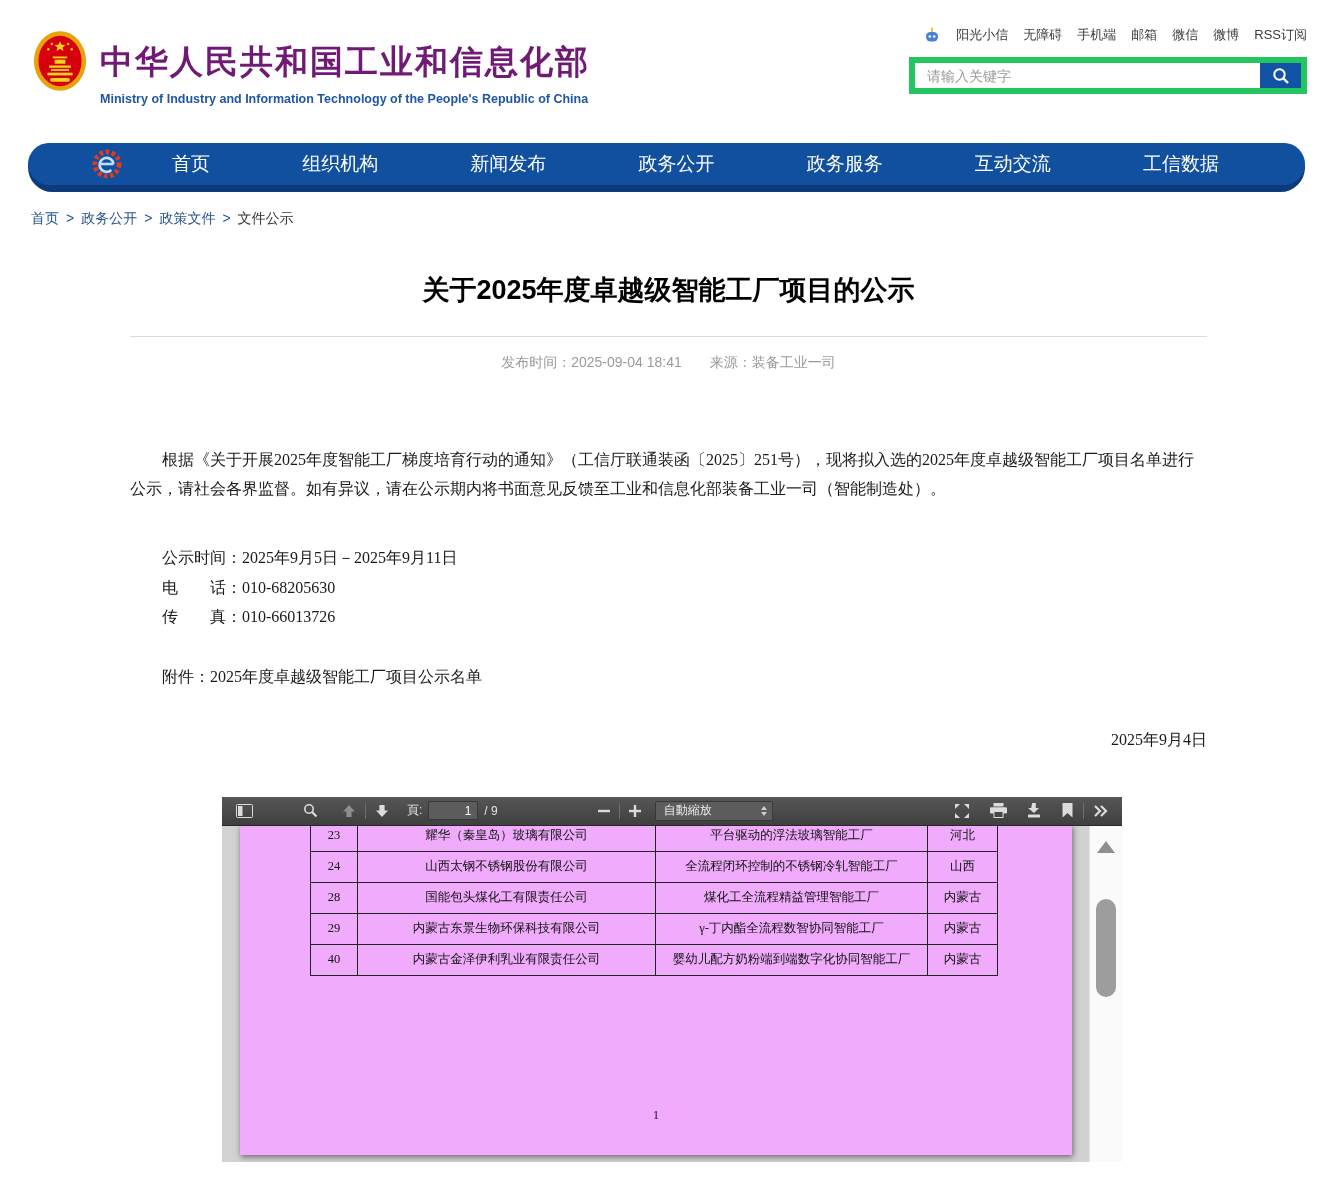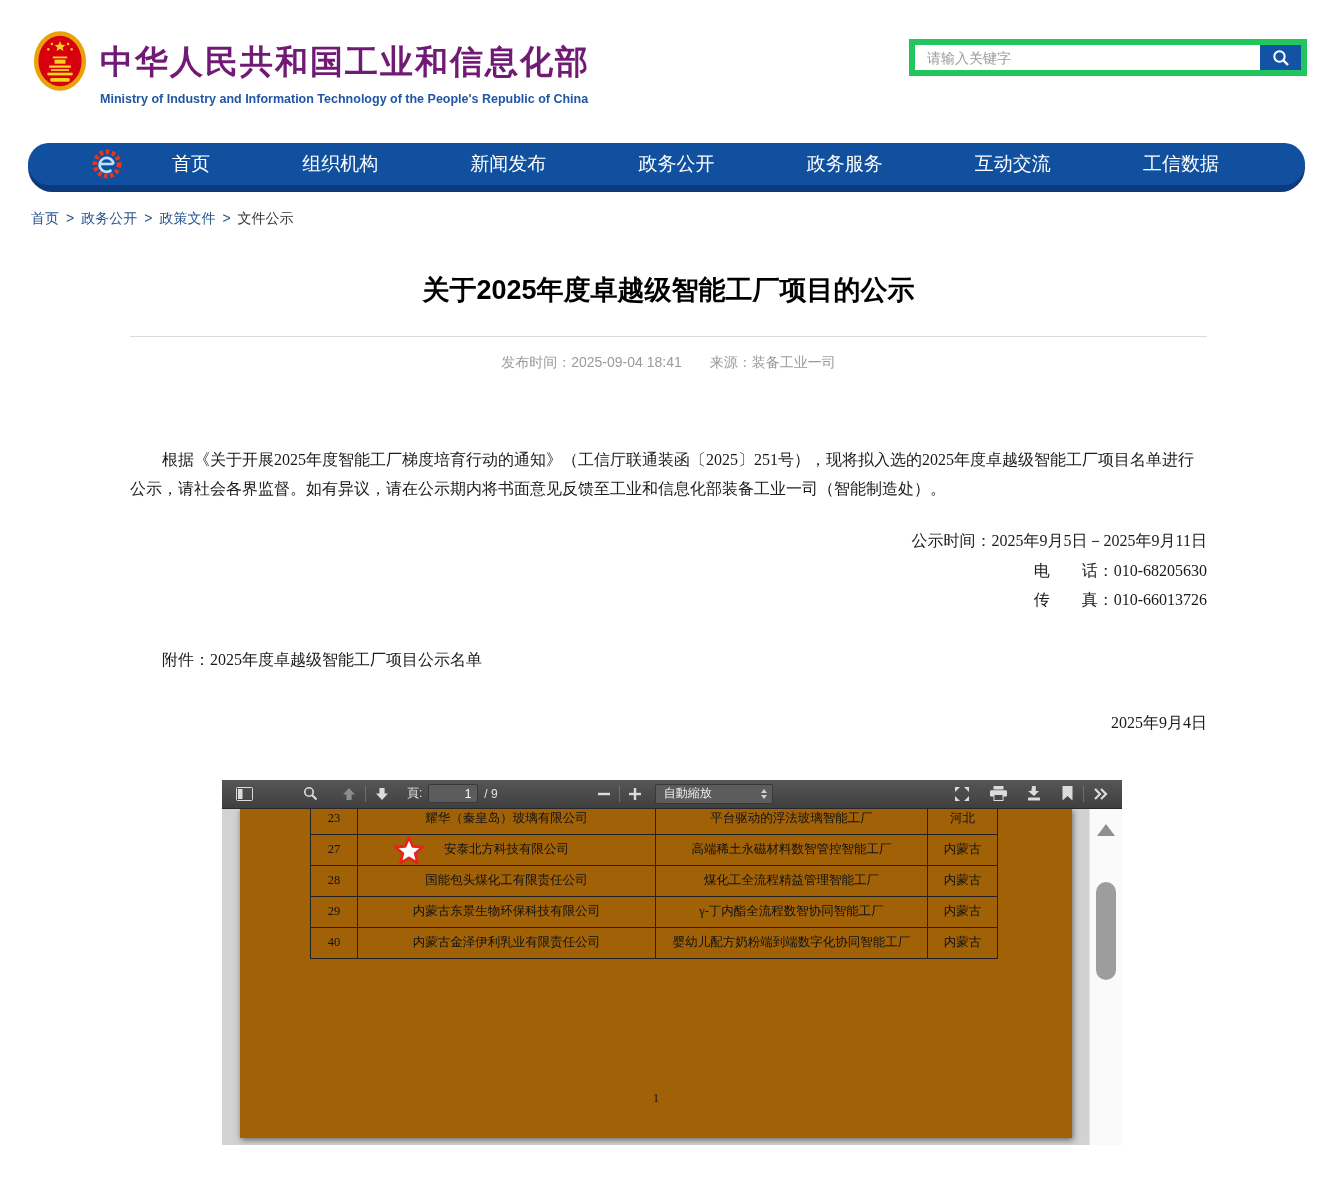--- a/index.html
+++ b/index.html
@@ -33,40 +33,40 @@
   .breadcrumb .crumb.current { color:#333; cursor:default; }
   .breadcrumb .sep { color:#27538f; margin:0 7px; }
 
   
   .article { padding:42px 126px 0 130px; font-family:"Liberation Serif", serif; color:#1a1a1a; }
   .article-title { font-family:"Liberation Sans", sans-serif; text-align:center; font-size:27px; font-weight:bold; color:#000; padding-bottom:28px; border-bottom:1px solid #dcdcdc; }
   .article-meta { text-align:center; color:#9a9a9a; font-size:14px; padding:17px 0; font-family:"Liberation Sans", sans-serif; }
   .article-meta .meta-gap { display:inline-block; width:28px; }
   .article-body { margin-top:56px; font-size:16px; line-height:29px; }
   .para { text-indent:2em; }
-  .info-lines { margin-top:23px;text-align:right; }
+  .info-lines { margin-top:40px; }
   .info-lines p { line-height:29.5px; margin-left:2em; }
   .attachment { margin-top:30px; margin-left:2em; line-height:29px; cursor:pointer; }
   .signature { margin-top:34px; text-align:right; line-height:30px; font-size:16px; }
 
   
   .pdf-viewer { margin:42px 0 0 222px; width:900px; height:365px; position:relative; background:#d2d2d2; overflow:hidden; font-family:"Liberation Sans",sans-serif; }
   .pdf-toolbar { position:absolute; z-index:3; top:0; left:0; right:0; height:28px; background:linear-gradient(#565656,#3f3f3f); display:flex; align-items:center; color:#e2e2e2; font-size:12px; box-shadow:0 1px 0 #282828; }
   .tb-btn { background:none; border:none; padding:2px 4px; display:flex; align-items:center; cursor:pointer; }
   .tb-sep { width:1px; height:16px; background:#6d6d6d; margin:0 5px; }
   .tb-label { margin:0 2px 0 14px; }
   .page-input { width:50px; height:19px; background:#5c5c5c; border:1px solid #383838; border-radius:2px; color:#fff; font-size:12px; text-align:right; padding-right:6px; margin:0 6px 0 4px; font-family:"Liberation Sans",sans-serif; }
   .zoom-select { width:118px; height:20px; background:#5c5c5c; border:1px solid #383838; border-radius:2px; color:#eee; display:flex; align-items:center; justify-content:space-between; padding:0 5px 0 8px; margin-left:10px; cursor:pointer; }
   .spinner { display:flex; flex-direction:column; gap:2px; }
   .spin-up { width:0; height:0; border:3.5px solid transparent; border-bottom:4.5px solid #cfcfcf; border-top:none; }
   .spin-down { width:0; height:0; border:3.5px solid transparent; border-top:4.5px solid #cfcfcf; border-bottom:none; }
   .tb-right { margin-left:auto; display:flex; align-items:center; padding-right:10px; }
 
   .pdf-body { position:absolute; top:28px; left:0; right:0; bottom:0; }
-  .pdf-page { position:absolute; left:18px; top:0; width:832px; height:330px; background:#a16207; box-shadow:1px 2px 6px rgba(0,0,0,.5); overflow:hidden; }
+  .pdf-page { position:absolute; left:18px; top:0; width:832px; height:330px; background:#f0abfc; box-shadow:1px 2px 6px rgba(0,0,0,.5); overflow:hidden; }
   .pdf-table { border-collapse:collapse; margin:-5px 0 0 70px; font-family:"Liberation Serif", serif; font-size:12.5px; color:#111; }
   .pdf-table td { border:1px solid #222; height:31px; text-align:center; padding:0 4px; }
   .cell-company { position:relative; }
   .star-icon { position:absolute; left:36px; top:1px; }
   .page-footer-num { position:absolute; top:283px; left:0; right:0; text-align:center; font-family:"Liberation Serif", serif; font-size:12px; color:#111; }
 
   .pdf-scrollbar { position:absolute; right:0; top:0; bottom:0; width:33px; background:#fafafa; border-left:1px solid #e2e2e2; }
   .scroll-up { width:0; height:0; border:9px solid transparent; border-bottom:12px solid #8f8f8f; border-top:none; margin:16px auto 0; }
   .scroll-thumb { width:20px; height:98px; background:#9d9d9d; border-radius:10px; margin:46px auto 0; cursor:grab; }
 </style>
@@ -92,20 +92,38 @@
         <rect x="19" y="53" width="22" height="4" rx="2"></rect>
       </g>
     </svg>
   </div>
   <div class="site-title-block">
     <div class="site-title">中华人民共和国工业和信息化部</div>
     <div class="site-subtitle">Ministry of Industry and Information Technology of the People's Republic of China</div>
   </div>
 
   <div class="top-right">
+    <div class="quick-links" id="quick-links">
+      <span style="display:flex;align-items:center;">
+        <svg width="18" height="17" viewBox="0 0 18 17">
+          <line x1="9" y1="1.5" x2="9" y2="5" stroke="#f0a020" stroke-width="1.4"></line>
+          <circle cx="9" cy="1.8" r="1.3" fill="#f5c63a"></circle>
+          <rect x="3" y="5" width="12" height="9.5" rx="4.5" fill="#4a7fd4"></rect>
+          <circle cx="6.8" cy="9.5" r="1.3" fill="#fff"></circle>
+          <circle cx="11.2" cy="9.5" r="1.3" fill="#fff"></circle>
+        </svg>
+      </span>
+    <span class="qlink">阳光小信</span>
+        <span class="qlink">无障碍</span>
+        <span class="qlink">手机端</span>
+        <span class="qlink">邮箱</span>
+        <span class="qlink">微信</span>
+        <span class="qlink">微博</span>
+        <span class="qlink">RSS订阅</span>
+      </div>
     <div class="search-bar">
       <input class="search-input" type="text" placeholder="请输入关键字" style="">
       <button class="search-btn">
         <span style="display:flex;">
           <svg width="18" height="18" viewBox="0 0 18 18">
             <circle cx="7.5" cy="7.5" r="5.2" fill="none" stroke="#fff" stroke-width="2"></circle>
             <line x1="11.5" y1="11.5" x2="16" y2="16" stroke="#fff" stroke-width="2.4"></line>
           </svg>
         </span>
       </button>
@@ -275,30 +293,24 @@
             <col style="width:70px">
           </colgroup>
         <tbody id="pdf-rows">
             <tr>
               <td class="cell-no">23</td>
               <td class="cell-company">耀华（秦皇岛）玻璃有限公司</td>
               <td class="cell-project">平台驱动的浮法玻璃智能工厂</td>
               <td class="cell-province">河北</td>
             </tr>
             <tr>
-              <td class="cell-no">27</td>
-              <td class="cell-company">安泰北方科技有限公司
-  <span class="star-icon">
-    <svg width="30" height="29" viewBox="0 0 30 29">
-      <path d="M15 1.5 L18.8 10.4 L28.8 11.1 L21.1 17.4 L23.6 27.2 L15 21.8 L6.4 27.2 L8.9 17.4 L1.2 11.1 L11.2 10.4 Z" fill="#ffffff" stroke="#e8231a" stroke-width="2.6" stroke-linejoin="round"></path>
-    </svg>
-  </span>
-</td>
-              <td class="cell-project">高端稀土永磁材料数智管控智能工厂</td>
-              <td class="cell-province">内蒙古</td>
+              <td class="cell-no">24</td>
+              <td class="cell-company">山西太钢不锈钢股份有限公司</td>
+              <td class="cell-project">全流程闭环控制的不锈钢冷轧智能工厂</td>
+              <td class="cell-province">山西</td>
             </tr>
             <tr>
               <td class="cell-no">28</td>
               <td class="cell-company">国能包头煤化工有限责任公司</td>
               <td class="cell-project">煤化工全流程精益管理智能工厂</td>
               <td class="cell-province">内蒙古</td>
             </tr>
             <tr>
               <td class="cell-no">29</td>
               <td class="cell-company">内蒙古东景生物环保科技有限公司</td>

